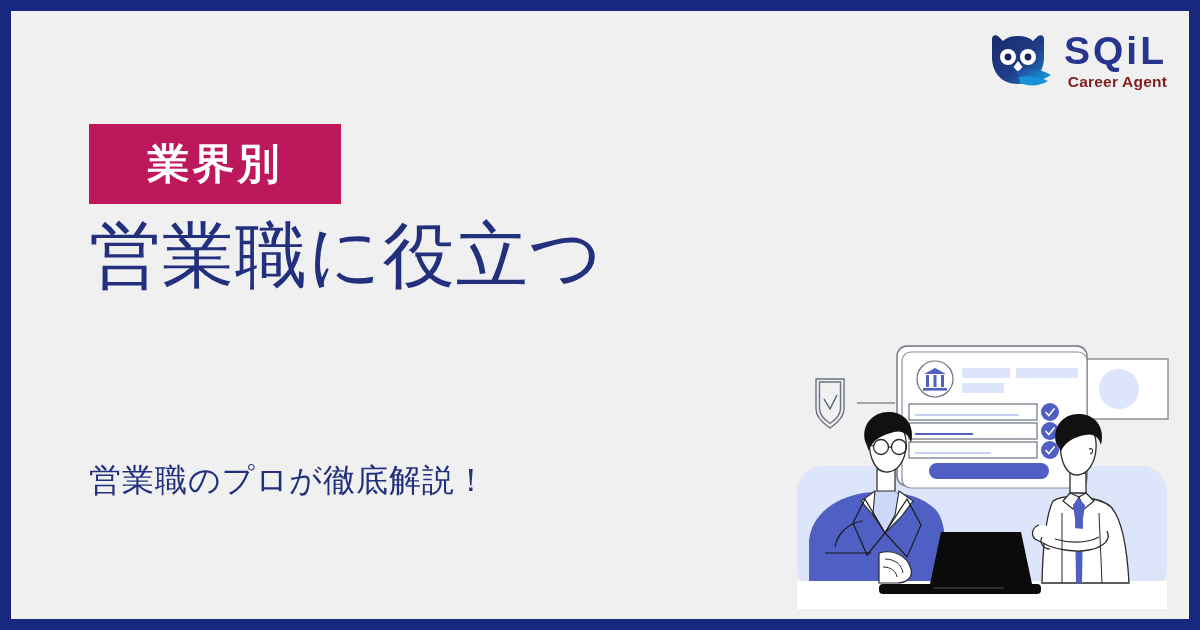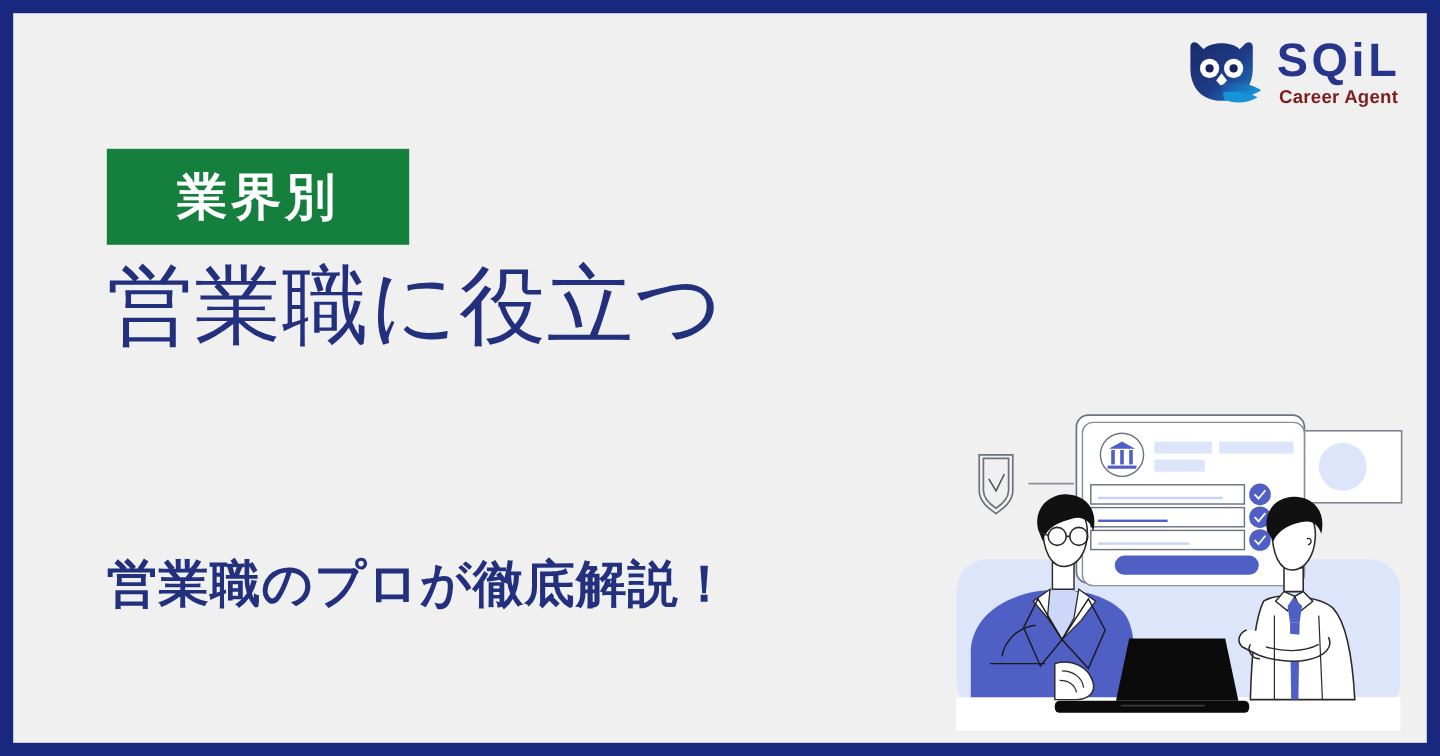--- a/index.html
+++ b/index.html
@@ -21,55 +21,55 @@
     background:#f0f0f0;
     overflow:hidden;
   }
 
   
   .logo {
     position:absolute; right:22px; top:20px;
     display:flex; align-items:center; gap:11px;
   }
   .logo-mark { width:66px; height:58px; flex:0 0 auto; }
-  .logo-words { display:flex; flex-direction:column; align-items:center; line-height:1; }
+  .logo-words { display:flex; flex-direction:column; align-items:flex-end; line-height:1; }
   .logo-sqil {
     font-size:39px; font-weight:bold; color:#27368c;
     letter-spacing:3px;
   }
   .logo-tag {
     font-size:15.5px; font-weight:bold; color:#7f1d1d;
     letter-spacing:.2px; margin-top:4px;
   }
 
   
   .badge {
     position:absolute; left:78px; top:113px;
     width:252px; height:80px;
-    background:#15803d;
+    background:#be185d;
     display:flex; align-items:center; justify-content:center;
   }
   .badge-label {
     color:#ffffff; font-size:42px; font-weight:bold;
     letter-spacing:3px;
   }
 
   .title {
     position:absolute; left:78px; top:204px;
     color:#22307e;
     font-size:72px; font-weight:normal;
     line-height:1.12; letter-spacing:1px;
     white-space:nowrap;
   }
   .title .line { display:block; }
 
   .subtitle {
     position:absolute; left:78px; top:448px;
     color:#22307e;
-    font-size:42px; font-weight:bold;
+    font-size:32px; font-weight:normal;
     letter-spacing:1px; white-space:nowrap;
   }
 
   
   .illo {
     position:absolute;
     left:778px; top:330px;
     width:400px; height:278px;
   }
   .illo svg { display:block; width:100%; height:100%; }

